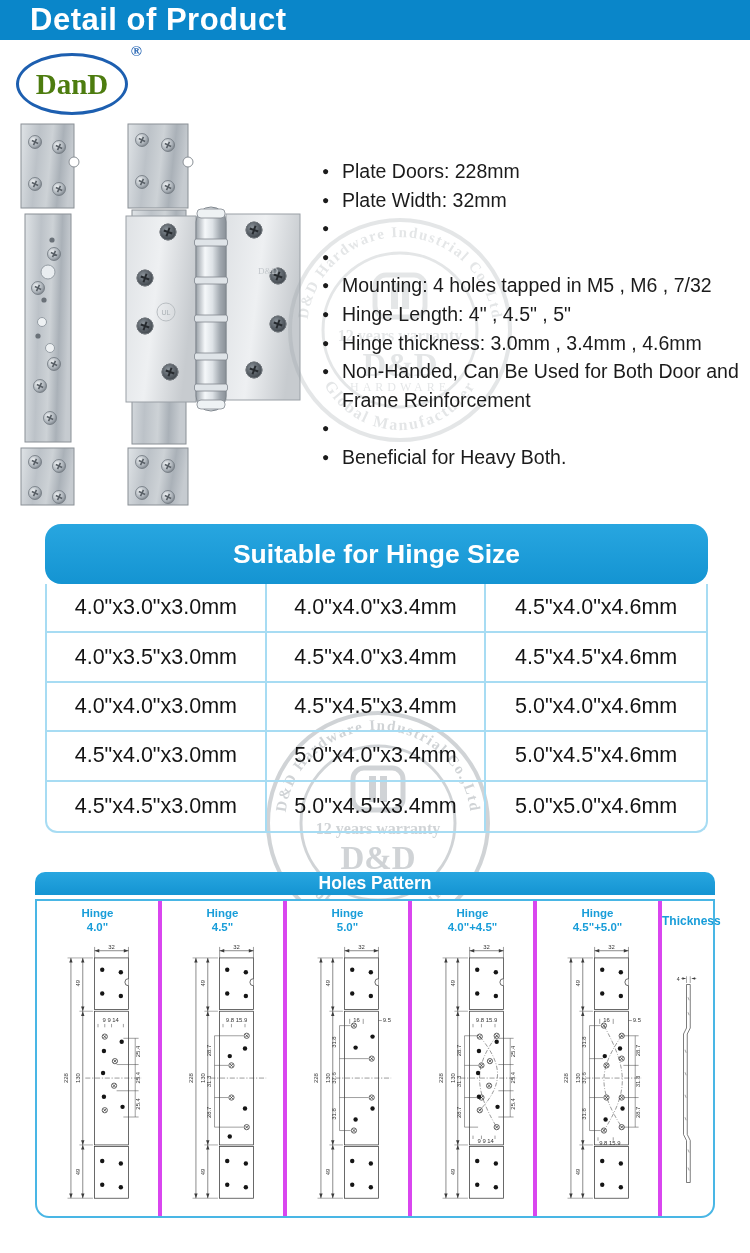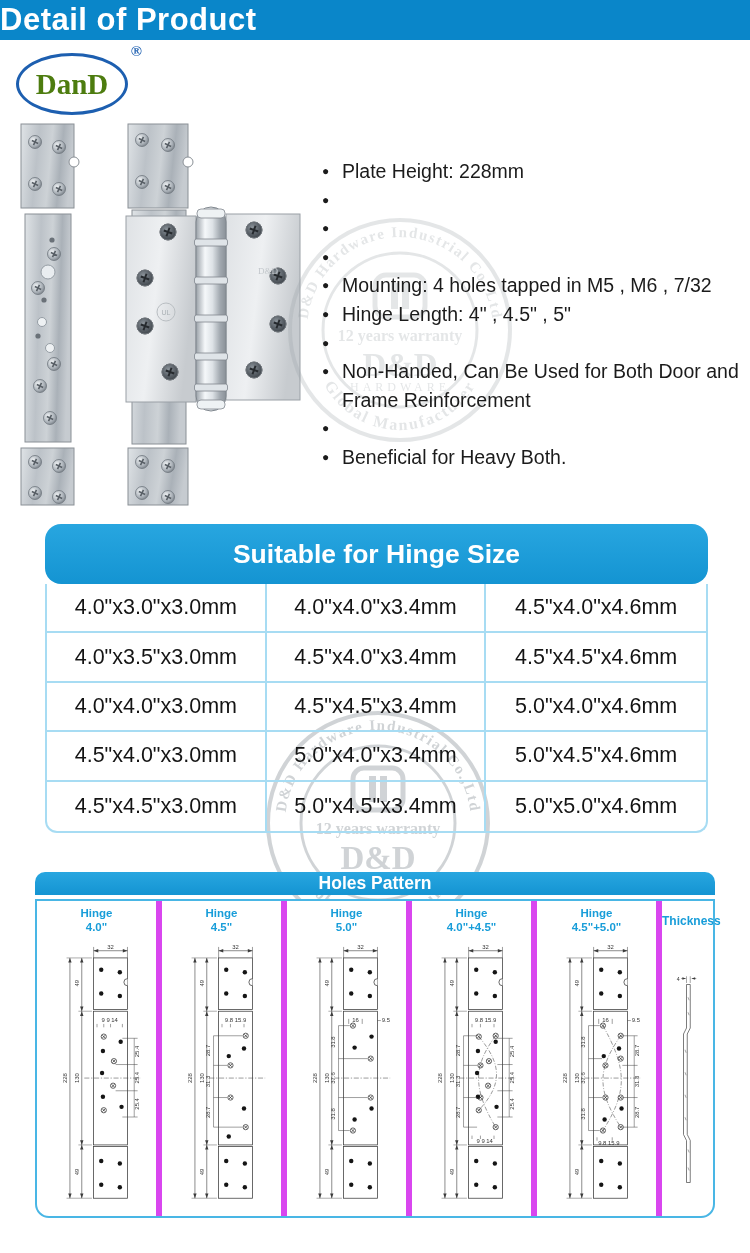--- a/index.html
+++ b/index.html
@@ -1,20 +1,20 @@
 <!DOCTYPE html>
 <html><head>
 <meta charset="utf-8">
 <style>
   html,body{margin:0;padding:0;background:#fff}
   #page{position:relative;width:750px;height:1253px;background:#fff;overflow:hidden;
         font-family:"Liberation Sans",sans-serif}
   
   .banner{position:absolute;left:0;top:0;width:750px;height:40px;background:#0a86c9;
-          color:#fff;font-weight:bold;font-size:31px;line-height:40px;padding-left:0;
+          color:#fff;font-weight:bold;font-size:31px;line-height:40px;padding-left:30px;
           box-sizing:border-box;letter-spacing:.5px}
   
   .logo{position:absolute;left:16px;top:53px;width:106px;height:56px;border:3px solid #1d5fb0;
         border-radius:50%;display:flex;align-items:center;justify-content:center}
   .logo .brand{font-family:"Liberation Serif",serif;font-weight:bold;font-size:29px;color:#4d7c0f}
   .logo .reg{position:absolute;right:-17px;top:-13px;font-size:15px;color:#1d5fb0;font-weight:bold;
              font-family:"Liberation Serif",serif}
   
   .specs{position:absolute;left:322px;top:157px;width:426px}
   .spec-item{display:flex;font-size:19.5px;color:#1b1b1b;line-height:28.6px}
@@ -29,21 +29,21 @@
   .size-cell{border-right:2px solid #a7dcf3;border-bottom:2px solid #a7dcf3;display:flex;
              align-items:center;justify-content:center;font-size:21.5px;color:#141414}
   .size-cell:nth-child(3n){border-right:none}
   .size-cell:nth-child(n+13){border-bottom:none}
   
   .holes-bar{position:absolute;left:35px;top:872px;width:680px;height:23px;
              background:linear-gradient(#28a6e0,#1494d2);border-radius:10px 10px 0 0;display:flex;
              align-items:center;justify-content:center;color:#fff;font-weight:bold;font-size:17.5px}
   .holes-panel{position:absolute;left:35px;top:899px;width:680px;height:319px;box-sizing:border-box;
                border:2px solid #49b6e5;border-radius:0 0 14px 14px;display:flex;background:#fff}
-  .hp-col{flex:0 0 125px;box-sizing:border-box;border-right:6px solid #d946ef;display:flex;
+  .hp-col{flex:0 0 125px;box-sizing:border-box;border-right:4px solid #d946ef;display:flex;
           flex-direction:column;align-items:center}
   .hp-col.last{flex:1;border-right:none}
   .col-head{margin-top:5px;height:34px;text-align:center;color:#189dd9;font-weight:bold;
             font-size:11.5px;line-height:14px;white-space:nowrap}
   .col-head.single{line-height:30px;font-size:12px}
   .diag{width:106px;height:264px;margin-top:1px}
   .diag.thin{width:42px}
   
   .photo{position:absolute}
   .wm{position:absolute;pointer-events:none}
@@ -227,41 +227,43 @@
   <svg class="wm" style="left:286px;top:216px;width:228px;height:228px;opacity:.26" viewBox="-114 -114 228 228">
     <use href="#stampG"></use>
   </svg>
   <svg class="wm" style="left:264px;top:709px;width:228px;height:228px;opacity:.45" viewBox="-114 -114 228 228">
     <use href="#stampG"></use>
   </svg>
 
   <div class="specs">
     <div class="spec-item">
         <span class="bullet">●</span>
-        <span>Plate Height: 228mm</span>
-      </div>
-    <div class="spec-item">
-        <span class="bullet">●</span>
+        <span>Plate Doors: 228mm</span>
+      </div>
+    <div class="spec-item">
+        <span class="bullet">●</span>
+        <span>Plate Width: 32mm</span>
       </div>
     <div class="spec-item">
         <span class="bullet">●</span>
       </div>
     <div class="spec-item">
         <span class="bullet">●</span>
       </div>
     <div class="spec-item">
         <span class="bullet">●</span>
         <span>Mounting: 4 holes tapped in M5 , M6 , 7/32</span>
       </div>
     <div class="spec-item">
         <span class="bullet">●</span>
         <span>Hinge Length: 4" , 4.5" , 5"</span>
       </div>
     <div class="spec-item">
         <span class="bullet">●</span>
+        <span>Hinge thickness: 3.0mm , 3.4mm , 4.6mm</span>
       </div>
     <div class="spec-item">
         <span class="bullet">●</span>
         <span>Non-Handed, Can Be Used for Both Door and Frame Reinforcement</span>
       </div>
     <div class="spec-item">
         <span class="bullet">●</span>
       </div>
     <div class="spec-item">
         <span class="bullet">●</span>

